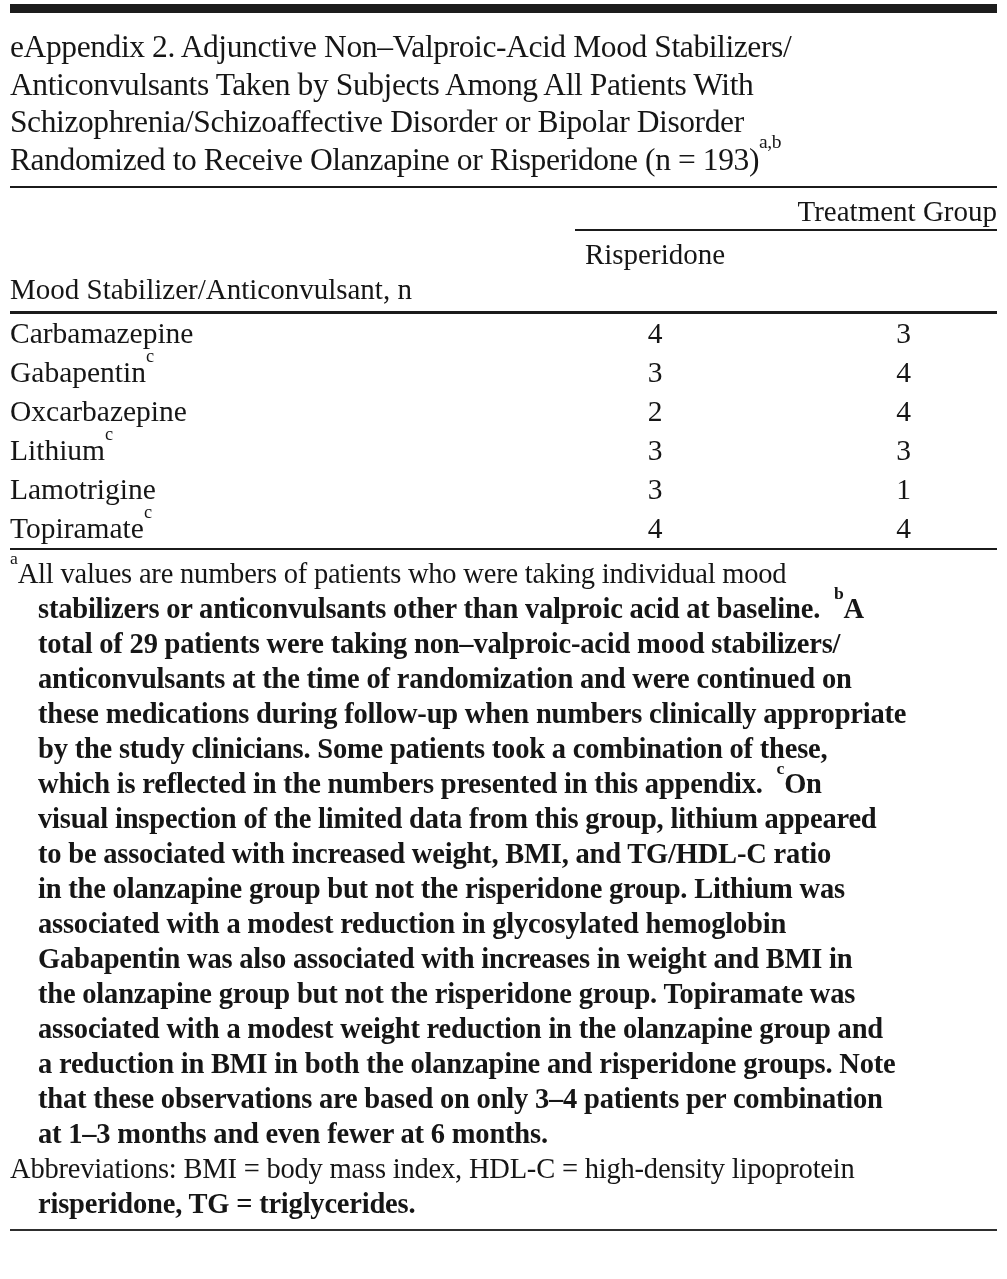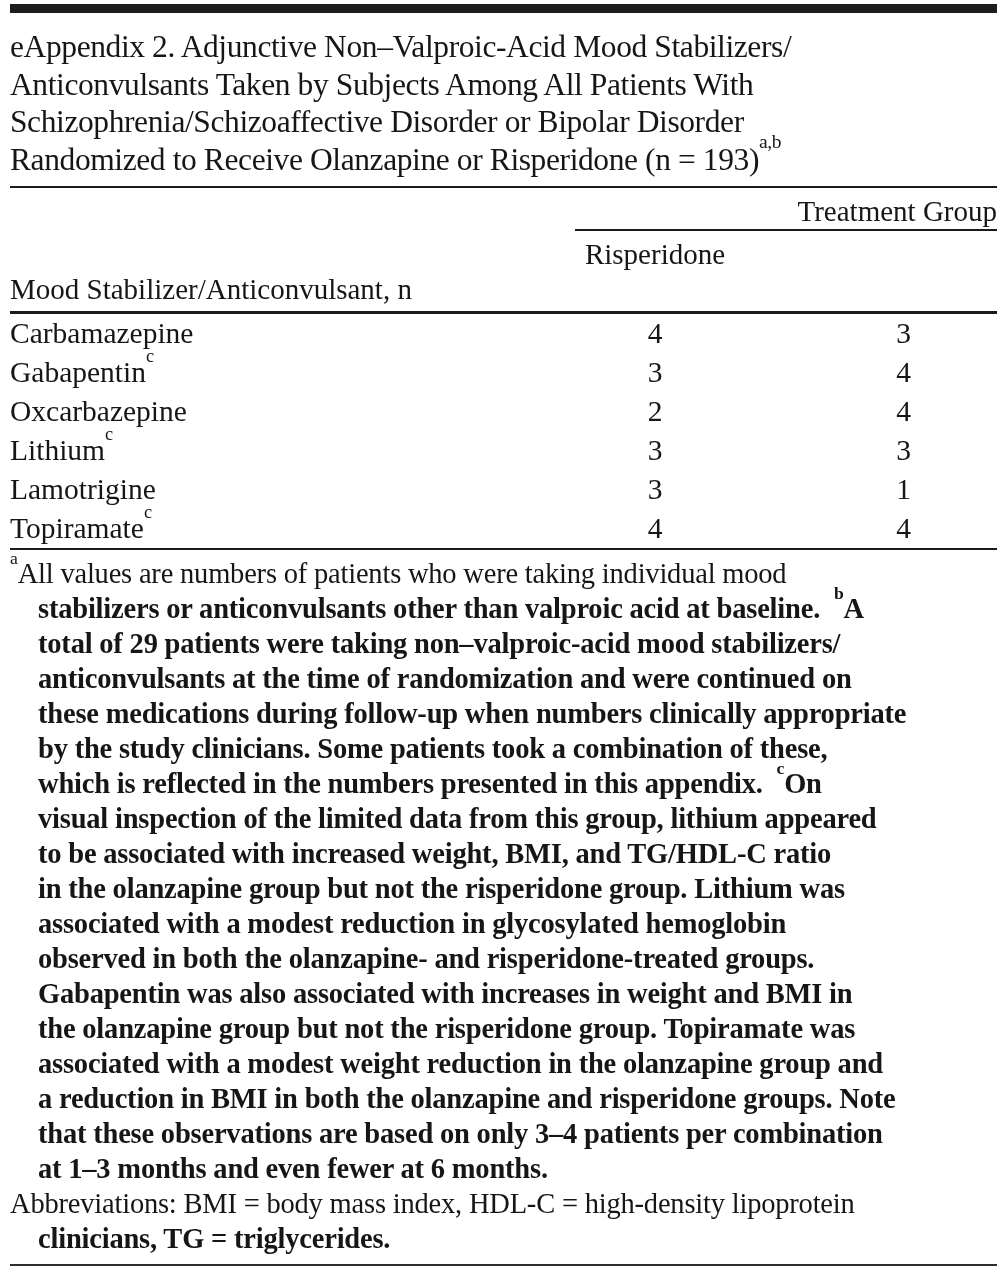--- a/index.html
+++ b/index.html
@@ -130,26 +130,25 @@
       <div class="fline ind">stabilizers or anticonvulsants other than valproic acid at baseline.&nbsp; <sup class="fsup">b</sup>A</div>
       <div class="fline ind">total of 29 patients were taking non–valproic-acid mood stabilizers/</div>
       <div class="fline ind">anticonvulsants at the time of randomization and were continued on</div>
       <div class="fline ind">these medications during follow-up when numbers clinically appropriate</div>
       <div class="fline ind">by the study clinicians. Some patients took a combination of these,</div>
       <div class="fline ind">which is reflected in the numbers presented in this appendix.&nbsp; <sup class="fsup">c</sup>On</div>
       <div class="fline ind">visual inspection of the limited data from this group, lithium appeared</div>
       <div class="fline ind">to be associated with increased weight, BMI, and TG/HDL-C ratio</div>
       <div class="fline ind">in the olanzapine group but not the risperidone group. Lithium was</div>
       <div class="fline ind">associated with a modest reduction in glycosylated hemoglobin</div>
-      <div class="fline ind">observed in both the olanzapine- and risperidone-treated groups.</div>
       <div class="fline ind">Gabapentin was also associated with increases in weight and BMI in</div>
       <div class="fline ind">the olanzapine group but not the risperidone group. Topiramate was</div>
       <div class="fline ind">associated with a modest weight reduction in the olanzapine group and</div>
       <div class="fline ind">a reduction in BMI in both the olanzapine and risperidone groups. Note</div>
       <div class="fline ind">that these observations are based on only 3–4 patients per combination</div>
       <div class="fline ind">at 1–3 months and even fewer at 6 months.</div>
       <div class="fline">Abbreviations: BMI = body mass index, HDL-C = high-density lipoprotein</div>
-      <div class="fline ind">clinicians, TG = triglycerides.</div>
+      <div class="fline ind">risperidone, TG = triglycerides.</div>
     </div>
 
   <div class="rule-bottom"></div>
 
 </div>
 
 </body></html>

